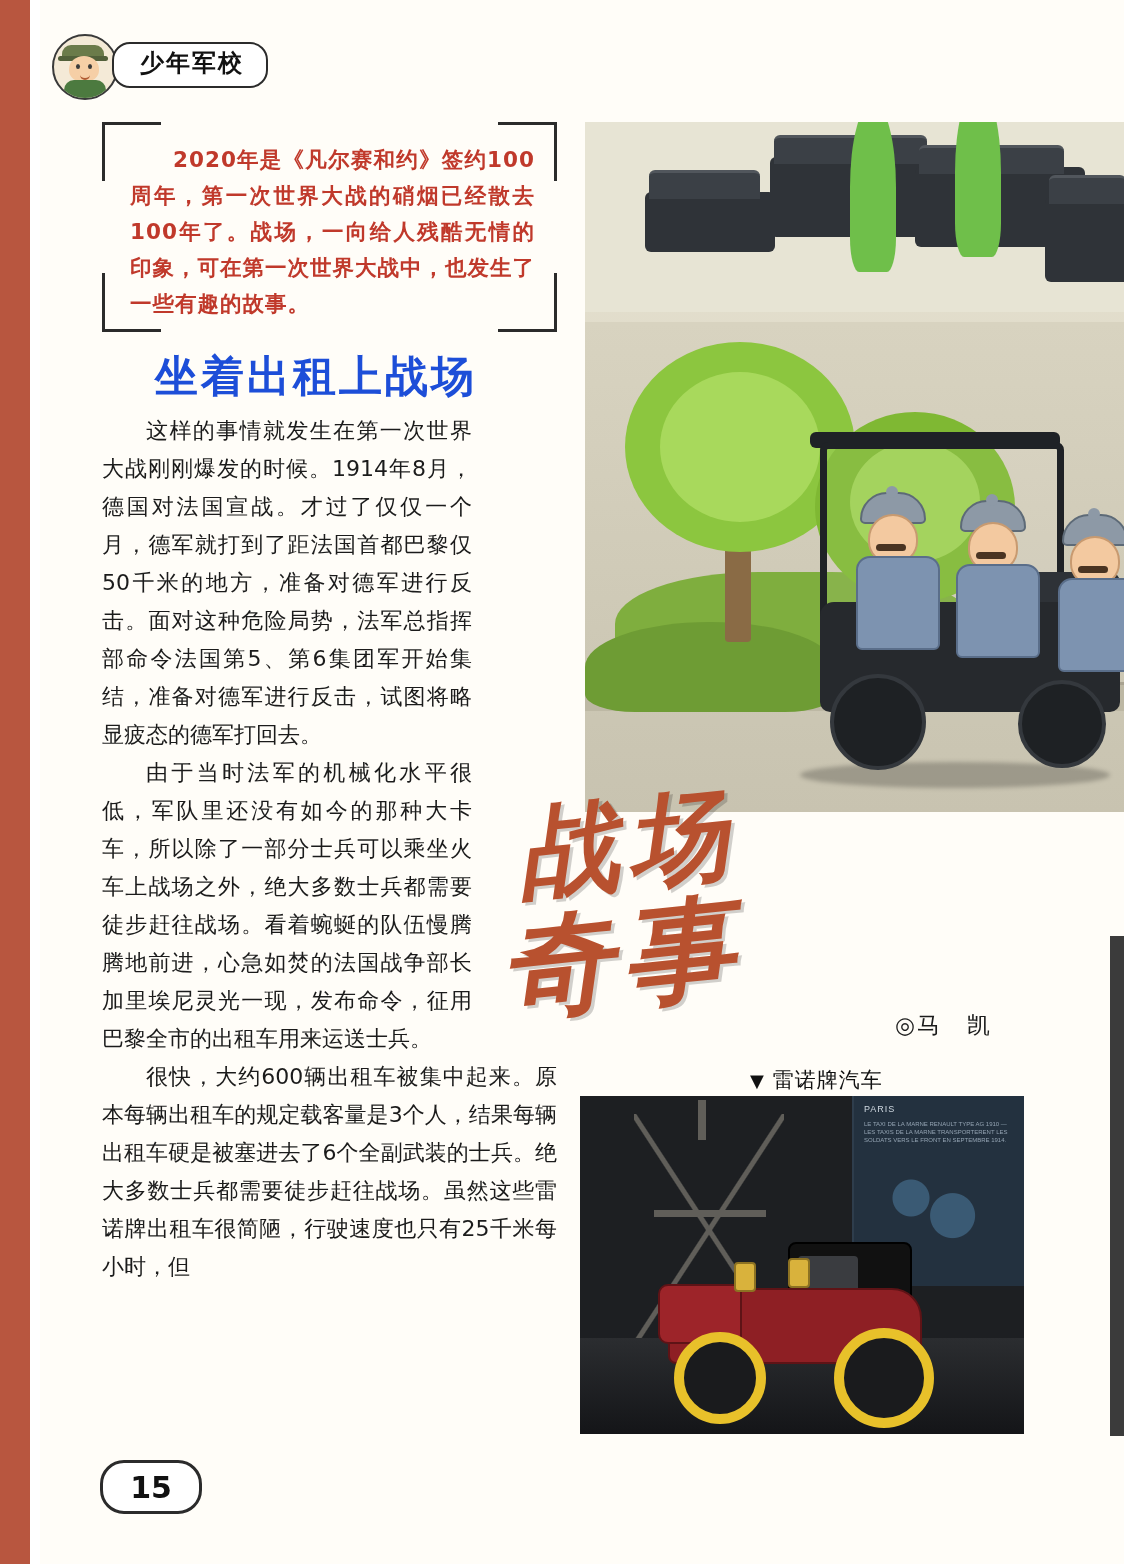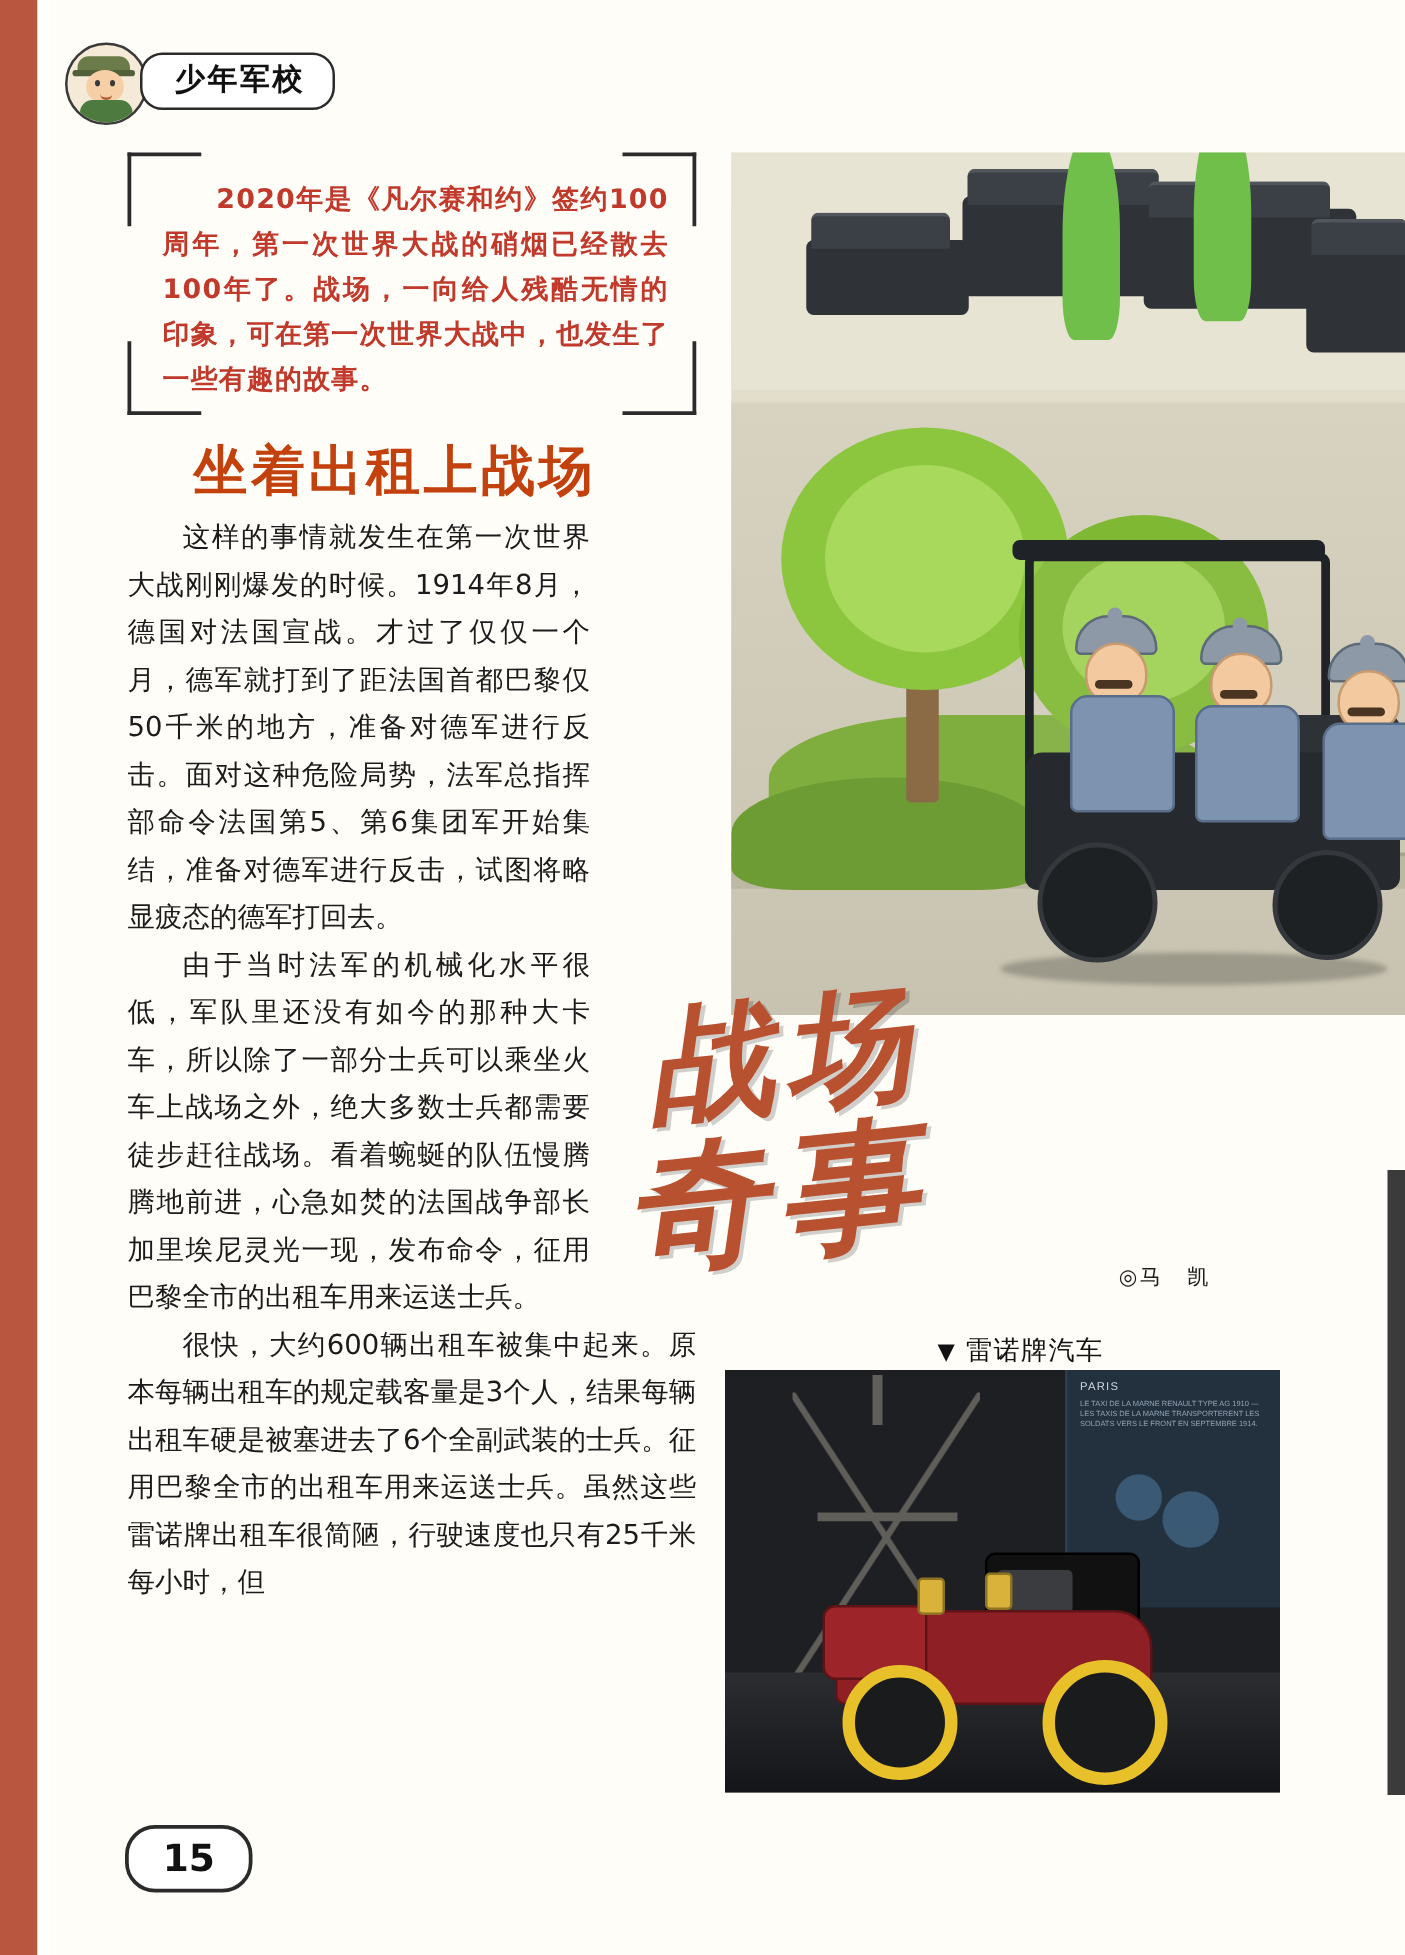--- a/index.html
+++ b/index.html
@@ -89,21 +89,21 @@
     text-align:justify;
     text-indent:2em;
     font-family:"DejaVu Sans", sans-serif;
     font-weight:600;
     letter-spacing:1px;
   }
 
   
   .article-title{
     position:absolute;left:115px;top:348px;
-    font-size:43px;font-weight:bold;color:#c2410c;
+    font-size:43px;font-weight:bold;color:#1d4ed8;
     letter-spacing:3px;
     font-family:"DejaVu Sans", sans-serif;
   }
 
   
   .col-a{
     position:absolute;left:62px;top:412px;width:455px;
     font-size:22px;line-height:38px;color:#1b1b1b;
     text-align:justify;
     font-family:"DejaVu Sans", sans-serif;
@@ -127,21 +127,21 @@
     font-weight:bold;
     font-style:italic;
     letter-spacing:10px;
     text-shadow:3px 3px 0 rgba(0,0,0,0.18);
   }
   .big-headline .l1{font-size:100px;line-height:108px;margin-left:30px;}
   .big-headline .l2{font-size:112px;line-height:116px;}
 
   .byline{
     position:absolute;left:855px;top:1010px;
-    font-size:17px;color:#1b1b1b;letter-spacing:2px;
+    font-size:23px;color:#1b1b1b;letter-spacing:2px;
     font-family:"DejaVu Sans", sans-serif;
     text-align:center;
   }
 
   
   .illus{
     position:absolute;left:545px;top:122px;width:539px;height:690px;
     overflow:hidden;
     background:linear-gradient(#e8e4d5 0%, #ded9c6 45%, #cfcab6 100%);
   }
@@ -366,21 +366,21 @@
     <div class="corner bl"></div>
     <div class="corner br"></div>
     <div class="quote-text">2020年是《凡尔赛和约》签约100周年，第一次世界大战的硝烟已经散去100年了。战场，一向给人残酷无情的印象，可在第一次世界大战中，也发生了一些有趣的故事。</div>
   </div>
 
   <div class="article-title">坐着出租上战场</div>
 
   <div class="col-a">
     <p class="narrow">这样的事情就发生在第一次世界大战刚刚爆发的时候。1914年8月，德国对法国宣战。才过了仅仅一个月，德军就打到了距法国首都巴黎仅50千米的地方，准备对德军进行反击。面对这种危险局势，法军总指挥部命令法国第5、第6集团军开始集结，准备对德军进行反击，试图将略显疲态的德军打回去。</p>
     <p class="narrow2">由于当时法军的机械化水平很低，军队里还没有如今的那种大卡车，所以除了一部分士兵可以乘坐火车上战场之外，绝大多数士兵都需要徒步赶往战场。看着蜿蜒的队伍慢腾腾地前进，心急如焚的法国战争部长加里埃尼灵光一现，发布命令，征用巴黎全市的出租车用来运送士兵。</p>
-    <p>很快，大约600辆出租车被集中起来。原本每辆出租车的规定载客量是3个人，结果每辆出租车硬是被塞进去了6个全副武装的士兵。征用巴黎全市的出租车用来运送士兵。虽然这些雷诺牌出租车很简陋，行驶速度也只有25千米每小时，但</p>
+    <p>很快，大约600辆出租车被集中起来。原本每辆出租车的规定载客量是3个人，结果每辆出租车硬是被塞进去了6个全副武装的士兵。绝大多数士兵都需要徒步赶往战场。虽然这些雷诺牌出租车很简陋，行驶速度也只有25千米每小时，但</p>
   </div>
 
   <div class="illus">
     <div class="sky"></div>
     <div class="road"></div>
 
     <div class="truck k1">
         <div class="canopy"></div>
       </div>
     <div class="truck k2">

